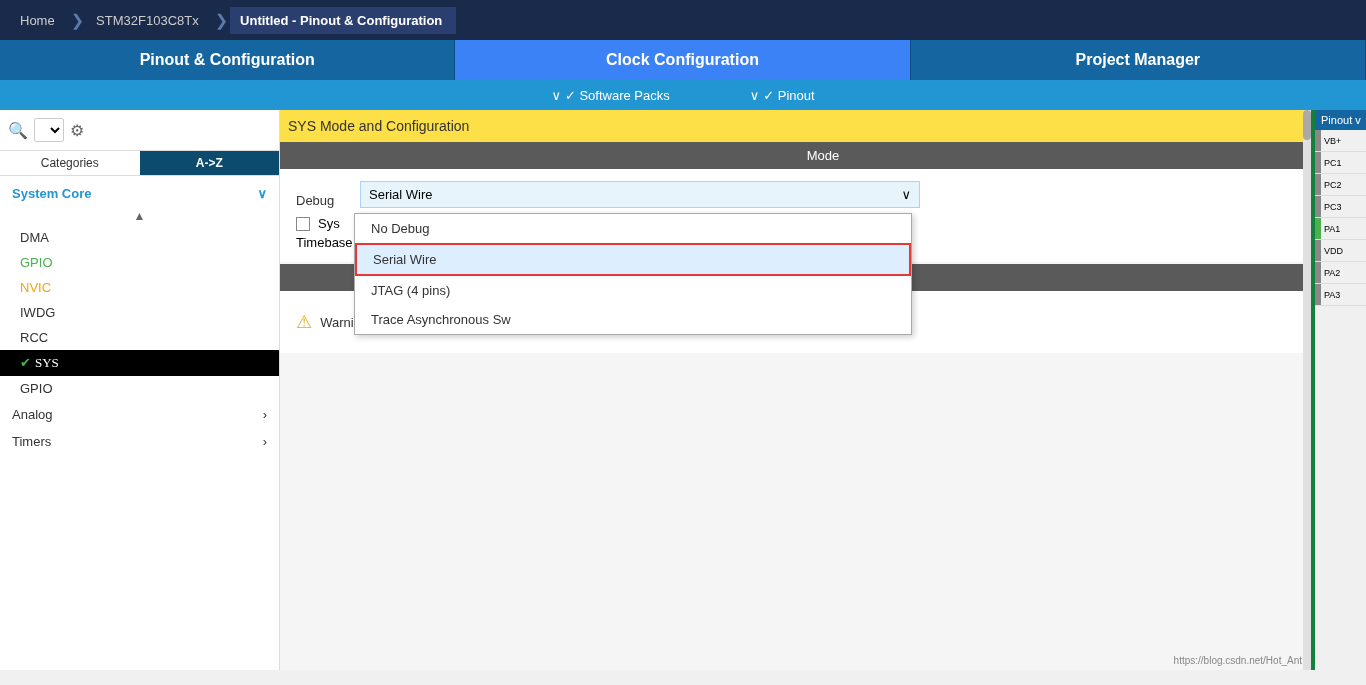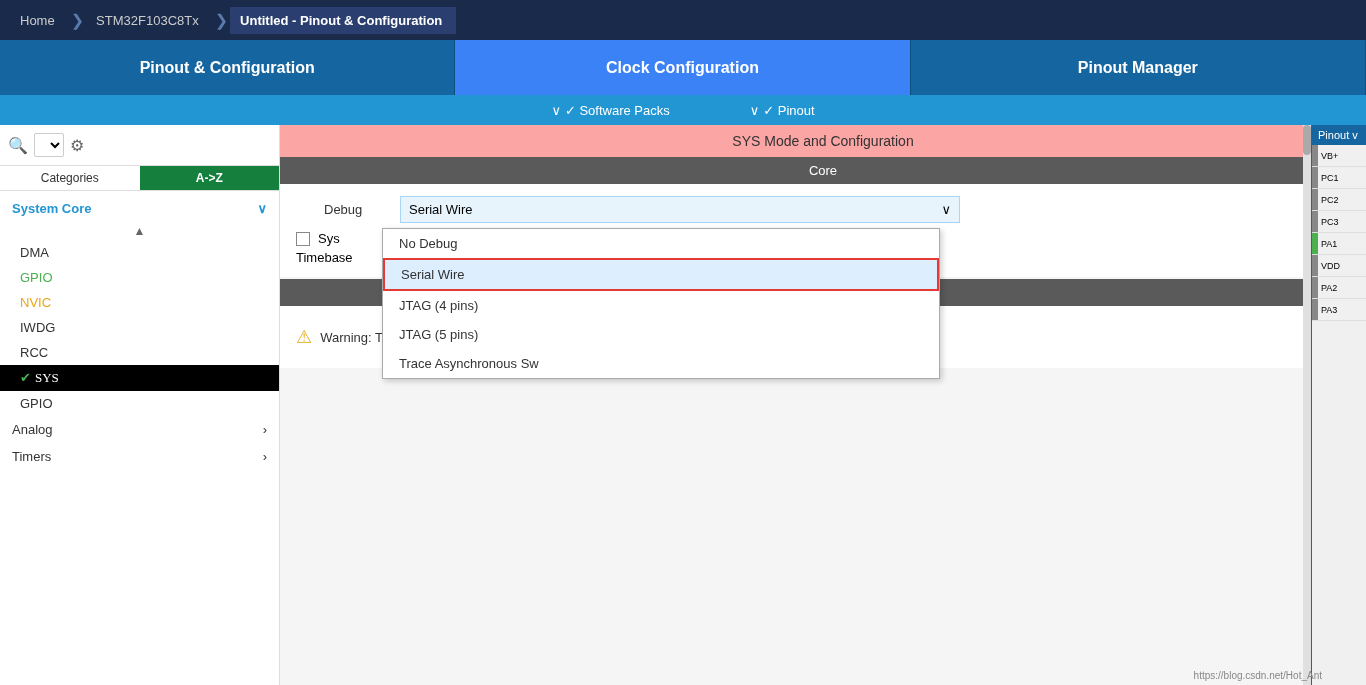--- a/index.html
+++ b/index.html
@@ -30,21 +30,21 @@
     }
     .breadcrumb-arrow {
       color: #5a7aaa;
       margin: 0 2px;
       font-size: 16px;
     }
 
     
     .tab-bar {
       display: flex;
-      height: 55px;
+      height: 40px;
       background: #1565a0;
     }
     .tab-item {
       flex: 1;
       display: flex;
       align-items: center;
       justify-content: center;
       color: white;
       font-size: 16px;
       font-weight: bold;
@@ -119,21 +119,21 @@
     }
     .sidebar-tab {
       flex: 1;
       text-align: center;
       padding: 5px;
       font-size: 12px;
       cursor: pointer;
       color: #333;
     }
     .sidebar-tab.active {
-      background: #15803d;
+      background: #0c4a6e;
       color: white;
       font-weight: bold;
     }
     .sidebar-content {
       flex: 1;
       overflow-y: auto;
       padding: 4px 0;
     }
     .sidebar-section-header {
       display: flex;
@@ -183,45 +183,43 @@
     }
 
     
     .right-panel {
       flex: 1;
       background: #f5f5f5;
       overflow: hidden;
       position: relative;
     }
     .panel-title {
-      text-align: center;
       padding: 8px;
       font-size: 14px;
       color: #333;
-      background: #fca5a5;
+      background: #fde047;
     }
     .section-header {
       background: #5a5a5a;
       color: white;
       text-align: center;
       padding: 6px;
       font-size: 13px;
     }
     .mode-section {
       padding: 12px 16px;
       background: white;
       margin-bottom: 2px;
     }
     .debug-row {
       display: flex;
-      align-items: center;
-      gap: 26px;
+      align-items: flex-end;
+      gap: 14px;
       margin-bottom: 8px;
       position: relative;
-      margin-left: 28px;
     }
     .debug-label {
       font-size: 13px;
       color: #333;
       min-width: 50px;
     }
     .debug-select {
       flex: 1;
       padding: 5px 8px;
       border: 1px solid #aad4f5;
@@ -289,21 +287,21 @@
     }
 
     
     .pinout-panel {
       position: absolute;
       right: 0;
       top: 0;
       width: 55px;
       height: 100%;
       background: #f0f0f0;
-      border-left: 1px solid #15803d;
+      border-left: 4px solid #15803d;
       overflow: hidden;
     }
     .pinout-header {
       background: #1565a0;
       color: white;
       font-size: 11px;
       padding: 4px 6px;
       white-space: nowrap;
     }
     .pin-item {
@@ -336,40 +334,40 @@
     .scrollbar-thumb {
       width: 8px;
       height: 30px;
       background: #aaa;
       border-radius: 4px;
     }
 
     .watermark {
       position: absolute;
       bottom: 4px;
-      right: 44px;
+      right: 64px;
       font-size: 10px;
       color: #888;
     }
   </style>
 </head>
 <body>
 
 <div class="breadcrumb">
   <span class="breadcrumb-item">Home</span>
   <span class="breadcrumb-arrow">❯</span>
   <span class="breadcrumb-item">STM32F103C8Tx</span>
   <span class="breadcrumb-arrow">❯</span>
   <span class="breadcrumb-item active">Untitled - Pinout &amp; Configuration</span>
 </div>
 
 <div class="tab-bar">
   <div class="tab-item">Pinout &amp; Configuration</div>
   <div class="tab-item active">Clock Configuration</div>
-  <div class="tab-item">Pinout Manager</div>
+  <div class="tab-item">Project Manager</div>
 </div>
 
 <div class="sub-bar">
   <div class="sub-bar-item">
     <span>∨</span>
     <span>✓ Software Packs</span>
   </div>
   <div class="sub-bar-item">
     <span>∨</span>
     <span>✓ Pinout</span>
@@ -413,34 +411,33 @@
       </div>
       <div class="sidebar-section-sub">
         <span>Timers</span>
         <span>›</span>
       </div>
     </div>
   </div>
 
   <div class="right-panel">
     <div class="panel-title">SYS Mode and Configuration</div>
-    <div class="section-header">Core</div>
+    <div class="section-header">Mode</div>
     <div class="mode-section">
       <div class="debug-row">
         <span class="debug-label">Debug</span>
         <div class="debug-select">
           <span>Serial Wire</span>
           <span>∨</span>
         </div>
 
         <div class="dropdown-overlay">
           <div class="dropdown-option">No Debug</div>
           <div class="dropdown-option highlighted">Serial Wire</div>
           <div class="dropdown-option">JTAG (4 pins)</div>
-          <div class="dropdown-option">JTAG (5 pins)</div>
           <div class="dropdown-option">Trace Asynchronous Sw</div>
         </div>
       </div>
       <div class="sys-row">
         <div class="checkbox"></div>
         <span>Sys</span>
       </div>
       <div class="timebase-row">
         <span>Timebase</span>
       </div>

